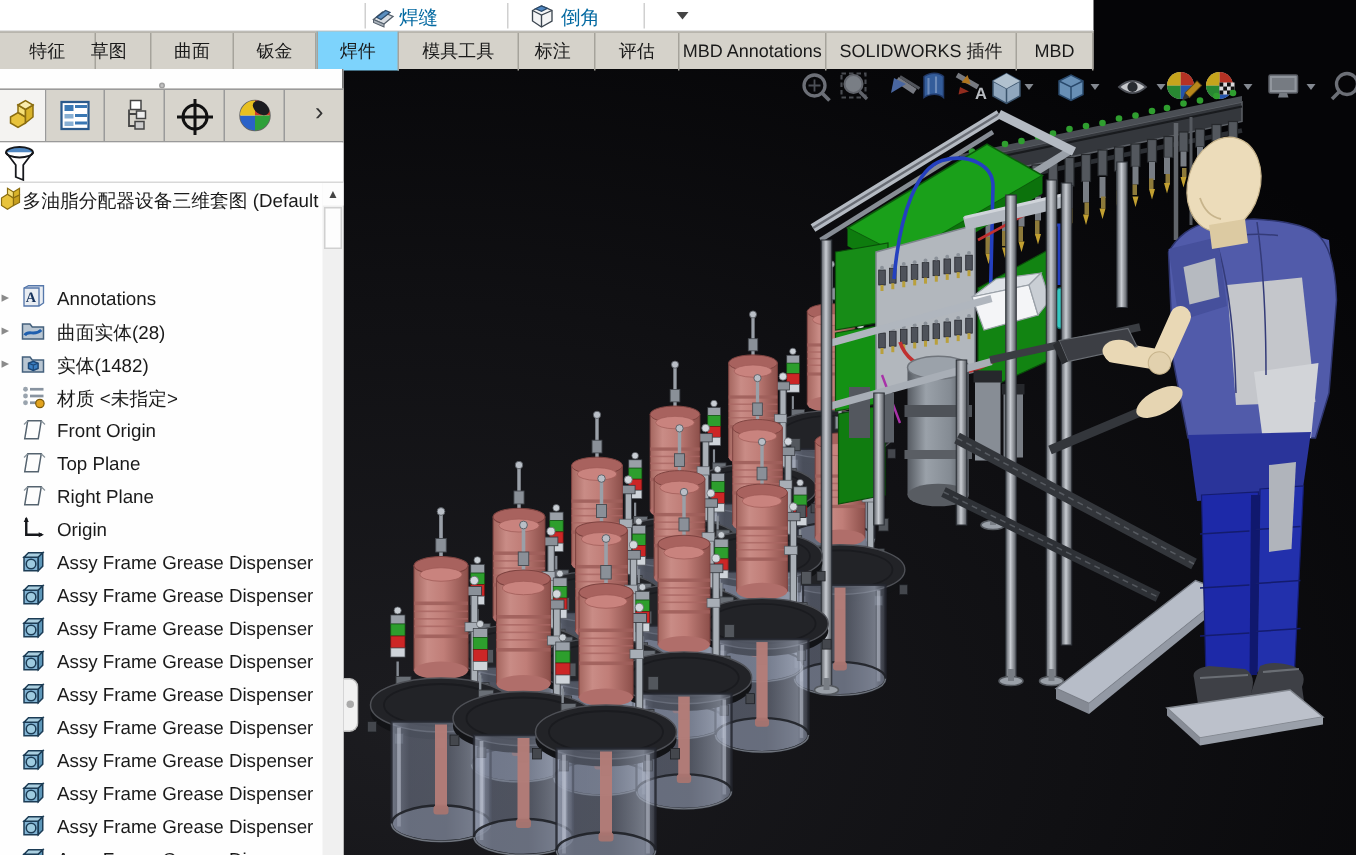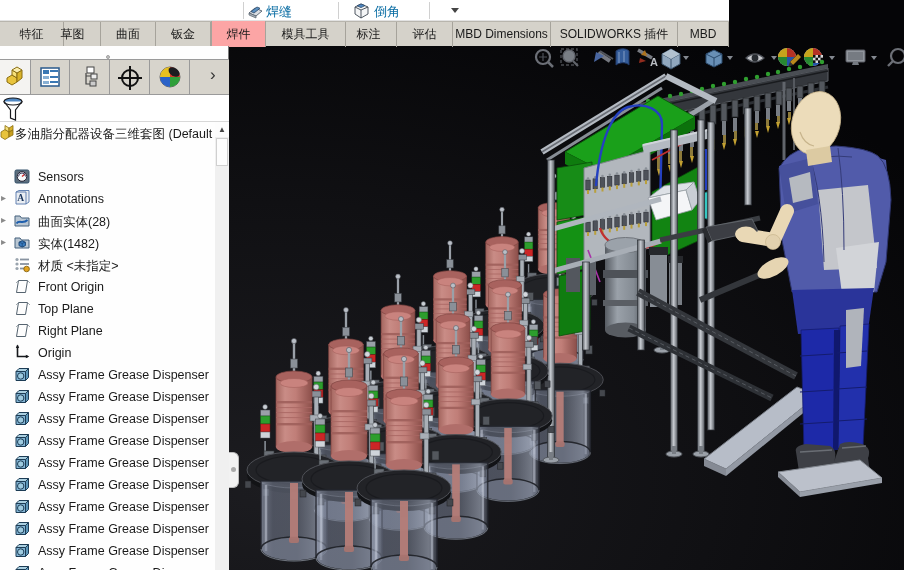--- a/index.html
+++ b/index.html
@@ -6,21 +6,21 @@
 #root { position:relative; width:904px; height:570px; }
 #scene { position:absolute; left:0; top:0; }
 
 #menustrip { position:absolute; left:0; top:0; width:729px; height:21px; background:#fff; border-bottom:1px solid #e2e2e2; }
 .msep { position:absolute; top:2px; height:17px; width:1px; background:#d0d0d0; }
 .mtext { position:absolute; top:3px; font-size:13px; color:#0369a1; }
 .marr { position:absolute; top:8px; width:0; height:0; border-left:4px solid transparent; border-right:4px solid transparent; border-top:5px solid #444; }
 
 #tabrow { position:absolute; left:0; top:21px; width:729px; height:25px; background:#d5d2ca; border-top:1px solid #b8b5ad; }
 .tab { position:absolute; top:0; height:25px; line-height:24px; text-align:center; font-size:12px; color:#1a1a1a; border-right:1px solid #a6a39b; }
-.tab.active { background:#fca5a5; border-right:1px solid #a6a39b; border-left:1px solid #a6a39b; top:-1px; height:26px; line-height:26px; }
+.tab.active { background:#7dd3fc; border-right:1px solid #a6a39b; border-left:1px solid #a6a39b; top:-1px; height:26px; line-height:26px; }
 
 #panel { position:absolute; left:0; top:46px; width:229px; height:524px; background:#fefefe; border-right:1px solid #7a7a7a; }
 #pdot { position:absolute; left:106px; top:9px; width:4px; height:4px; border-radius:50%; background:#c2c2c2; border:1px solid #a0a0a0; }
 #iconbar { position:absolute; left:0; top:13px; width:229px; height:36px; background:#d7d4cc; border-top:1px solid #9a9a9a; border-bottom:1px solid #9a9a9a; }
 .icell { position:absolute; top:0; height:34px; border-right:1px solid #9a9a9a; background:#d7d4cc; }
 .icell.sel { background:#f4f3f1; }
 .icell svg { margin:5px auto; display:block; }
 #ibarrow { position:absolute; left:210px; top:5px; font-size:17px; color:#333; }
 #filterrow { position:absolute; left:0; top:49px; width:229px; height:27px; background:#fff; border-bottom:1px solid #d8d8d8; }
 
@@ -975,21 +975,21 @@
 </div>
 <div id="tabrow">
 <div class="tab" style="left:0px;width:64px;">特征</div>
 <div class="tab" style="left:45px;width:56px;">草图</div>
 <div class="tab" style="left:101px;width:55px;">曲面</div>
 <div class="tab" style="left:156px;width:55px;">钣金</div>
 <div class="tab active" style="left:211px;width:55px;">焊件</div>
 <div class="tab" style="left:266px;width:80px;">模具工具</div>
 <div class="tab" style="left:341px;width:56px;">标注</div>
 <div class="tab" style="left:397px;width:56px;">评估</div>
-<div class="tab" style="left:453px;width:98px;">MBD Dimensions</div>
+<div class="tab" style="left:453px;width:98px;">MBD Annotations</div>
 <div class="tab" style="left:551px;width:127px;">SOLIDWORKS 插件</div>
 <div class="tab" style="left:678px;width:51px;">MBD</div>
 </div>
 <div id="panel">
   <div id="pdot"></div>
   <div id="iconbar">
     <div class="icell sel" style="left:0px;width:31px;">
           <svg width="22" height="22" viewBox="0 0 22 22">
             <path d="M3 13 L8 10 L13 13 L13 17 L8 20 L3 17 Z" fill="#e8c33c" stroke="#8a6d10"></path>
             <path d="M8 5 L13 8 L13 13 L8 10 Z" fill="#f6e07a" stroke="#8a6d10"></path>
@@ -1044,29 +1044,20 @@
   <div id="tree" style="top:0;">
 <div class="trow" style="top:76px;">
           <span class="ticon" style="left:0px;"><svg width="17" height="17" viewBox="0 0 17 17">
               <path d="M1 8 L5 5.5 L9 8 L9 13 L5 15.5 L1 13 Z" fill="#e8c33c" stroke="#8a6d10" stroke-width="0.8"></path>
               <path d="M5 1.5 L9 4 L9 8 L5 5.5 Z" fill="#f6e07a" stroke="#8a6d10" stroke-width="0.8"></path>
               <path d="M9 4 L13 1.5 L13 6 L9 8 Z" fill="#d9b32a" stroke="#8a6d10" stroke-width="0.8"></path>
               <path d="M9 8 L13 6 L13 11 L9 13 Z" fill="#c79f1f" stroke="#8a6d10" stroke-width="0.8"></path>
             </svg></span>
           <span class="tlabel" style="left:15px;">多油脂分配器设备三维套图  (Default</span>
         </div>
-<div class="trow" style="top:120px;">
-          <span class="ticon" style="left:14px;"><svg width="17" height="17" viewBox="0 0 17 17">
-              <rect x="1" y="2" width="14" height="13" rx="1.5" fill="#5d6e7d" stroke="#33506a"></rect>
-              <circle cx="8" cy="8.5" r="4.8" fill="#f6f8fa" stroke="#223"></circle>
-              <path d="M8 8.5 L11 6" stroke="#cc2222" stroke-width="1.3"></path>
-              <path d="M4.5 8.5 a3.5 3.5 0 0 1 7 0" fill="none" stroke="#446" stroke-width="1"></path>
-            </svg></span>
-          <span class="tlabel" style="left:38px;">Sensors</span>
-        </div>
 <div class="trow" style="top:142px;">
           <span class="arrow">▸</span>
           <span class="ticon" style="left:14px;"><svg width="17" height="17" viewBox="0 0 17 17">
               <path d="M2 2 L5 0.5 L15 0.5 L15 12 L12 14 L2 14 Z" fill="#e9edf2" stroke="#5577aa" stroke-width="0.9"></path>
               <path d="M2 2 L12 2 L12 14" fill="none" stroke="#5577aa" stroke-width="0.9"></path>
               <text x="6.6" y="11" font-size="9.5" font-family="Liberation Serif,serif" font-weight="bold" fill="#17335c" text-anchor="middle">A</text>
             </svg></span>
           <span class="tlabel" style="left:38px;">Annotations</span>
         </div>
 <div class="trow" style="top:164px;">

